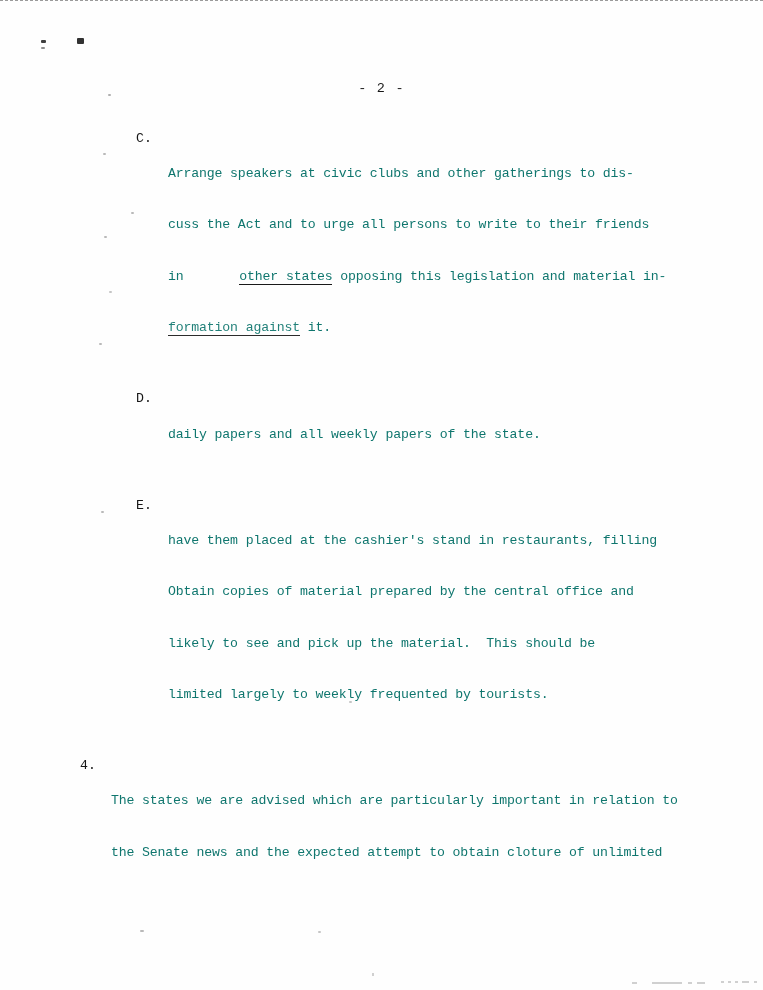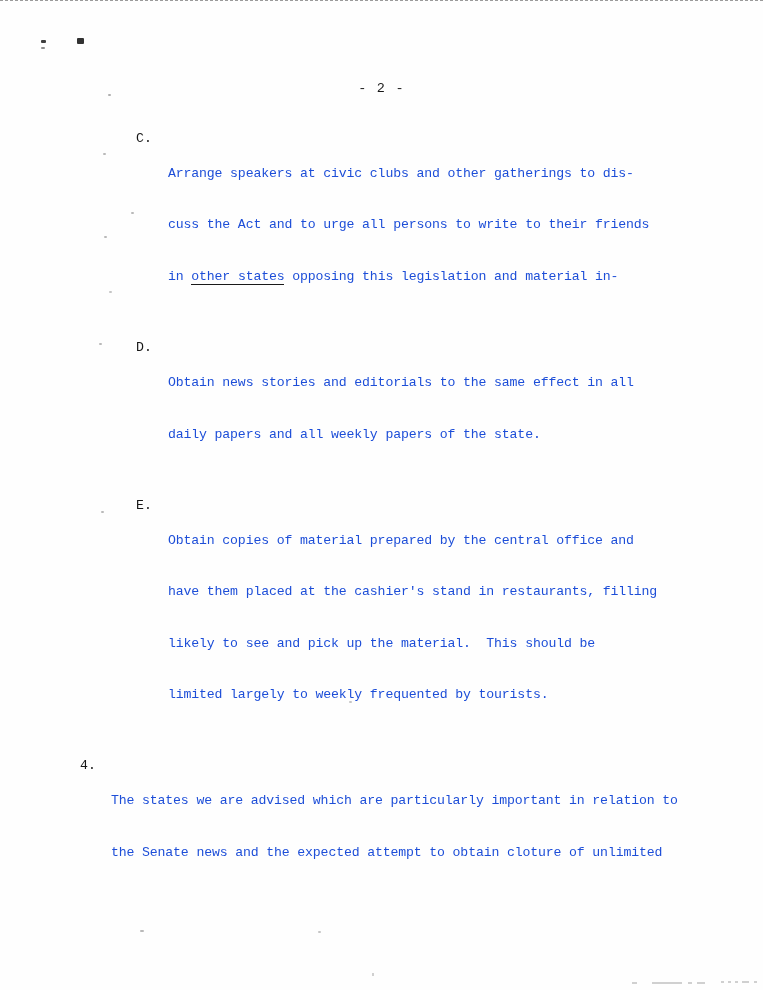--- a/index.html
+++ b/index.html
@@ -102,29 +102,30 @@
   }
   .marker span {
     position: absolute;
   }
   .num-item > .marker span { left: 80px; }
   .alpha-item > .marker span { left: 136px; }
 
   .lines {
     font-size: 13.2px;
     line-height: 17.1px;
-    color: #1d4ed8;
+    color: #0f766e;
     letter-spacing: -0.15px;
     white-space: pre;
   }
   .lines .ln { display: block; height: 17.1px; }
   .u-part {
     border-bottom: 1.4px solid #1a1a1a;
     display: inline-block;
     line-height: 15px;
+    margin-left: 48px;
   }
   .u-half {
     border-bottom: 1.4px solid #1a1a1a;
     display: inline-block;
     line-height: 14px;
     opacity: .92;
   }
 
   .gap-sm { height: 9px; }
 </style>
@@ -163,44 +164,44 @@
   <div id="content">
 
     <div class="alpha-item">
       <div class="marker">
           <span>C.</span>
         </div>
       <div class="lines">
         <span class="ln">Arrange speakers at civic clubs and other gatherings to dis-</span>
         <span class="ln">cuss the Act and to urge all persons to write to their friends</span>
         <span class="ln"><span>in </span><span class="u-part">other states</span><span> opposing this legislation and material in-</span></span>
+        <span class="ln"><span class="u-half">formation against</span><span> it.</span></span>
       </div>
     </div>
 
     <div class="gap-sm"></div>
 
     <div class="alpha-item">
       <div class="marker">
           <span>D.</span>
         </div>
       <div class="lines">
-        <span class="ln">Obtain news stories and editorials to the same effect in all</span>
         <span class="ln">daily papers and all weekly papers of the state.</span>
       </div>
     </div>
 
     <div class="gap-sm"></div>
 
     <div class="alpha-item">
       <div class="marker">
           <span>E.</span>
         </div>
       <div class="lines">
+        <span class="ln">have them placed at the cashier's stand in restaurants, filling</span>
         <span class="ln">Obtain copies of material prepared by the central office and</span>
-        <span class="ln">have them placed at the cashier's stand in restaurants, filling</span>
         <span class="ln">likely to see and pick up the material.  This should be</span>
         <span class="ln">limited largely to weekly frequented by tourists.</span>
       </div>
     </div>
 
     <div class="gap-sm"></div>
 
     <div class="num-item">
       <div class="marker">
           <span>4.</span>

